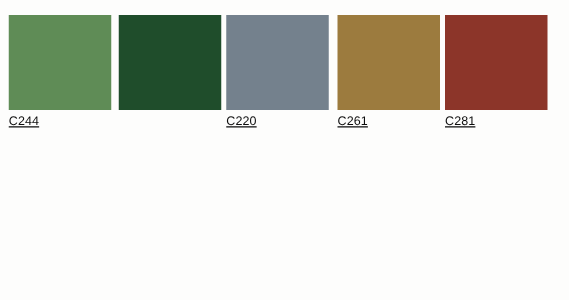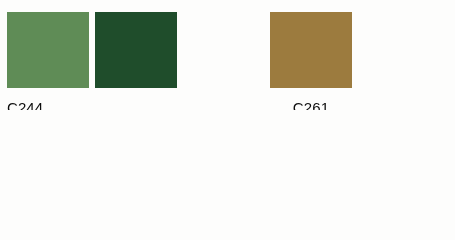--- a/index.html
+++ b/index.html
@@ -25,22 +25,22 @@
     width: 82px;
     height: 94px;
   }
   .swatch-color {
     width: 82px;
     height: 76px;
     display: block;
   }
   .swatch-label {
     display: block;
-    margin-top: 13px;
-    font-size: 15px;
+    margin-top: 3px;
+    font-size: 10px;
     line-height: 14px;
     color: #0d0d0d;
     letter-spacing: 0.1px;
     font-family: "Liberation Sans", sans-serif;
     white-space: nowrap;
     text-decoration: underline;
   }
 </style>
 </head>
 <body style="background: rgb(253, 253, 252);">
@@ -49,20 +49,28 @@
 
   <div class="swatch-cell" style="left:7px;">
     <span class="swatch-color" style="background: rgb(95, 140, 86);"></span>
     <span class="swatch-label">C244</span>
   </div>
 
   <div class="swatch-cell" style="left:95px;">
     <span class="swatch-color" style="background: rgb(31, 77, 43);"></span>
   </div>
 
+  <div class="swatch-cell" style="left:181px;">
+    <span class="swatch-color" style="background: rgb(116, 129, 141);"></span>
+    <span class="swatch-label">C220</span>
+  </div>
 
-  <div class="swatch-cell" style="left:270px;text-align:center;">
+  <div class="swatch-cell" style="left:270px;">
     <span class="swatch-color" style="background: rgb(156, 123, 62);"></span>
     <span class="swatch-label">C261</span>
   </div>
 
+  <div class="swatch-cell" style="left:356px;">
+    <span class="swatch-color" style="background: rgb(140, 53, 41);"></span>
+    <span class="swatch-label">C281</span>
+  </div>
 
 </div>
 
 </body></html>

